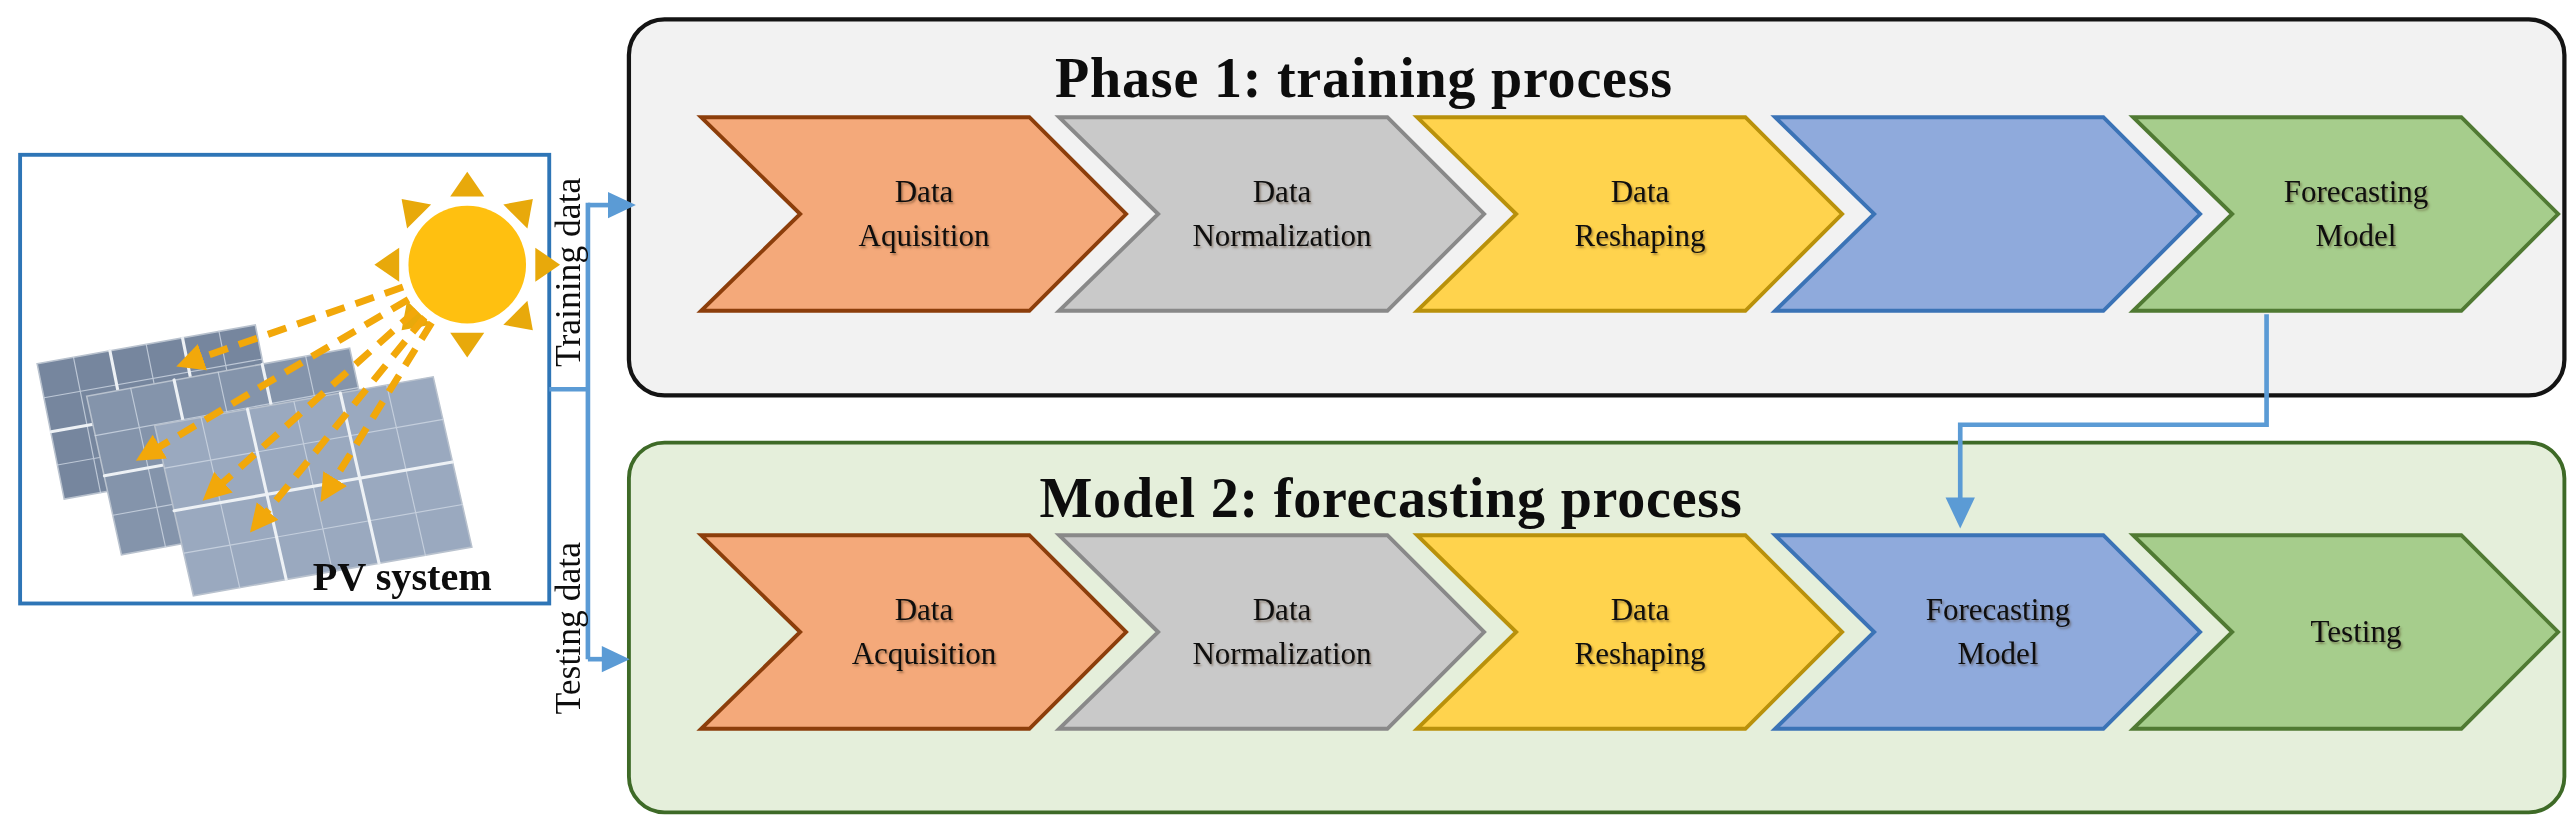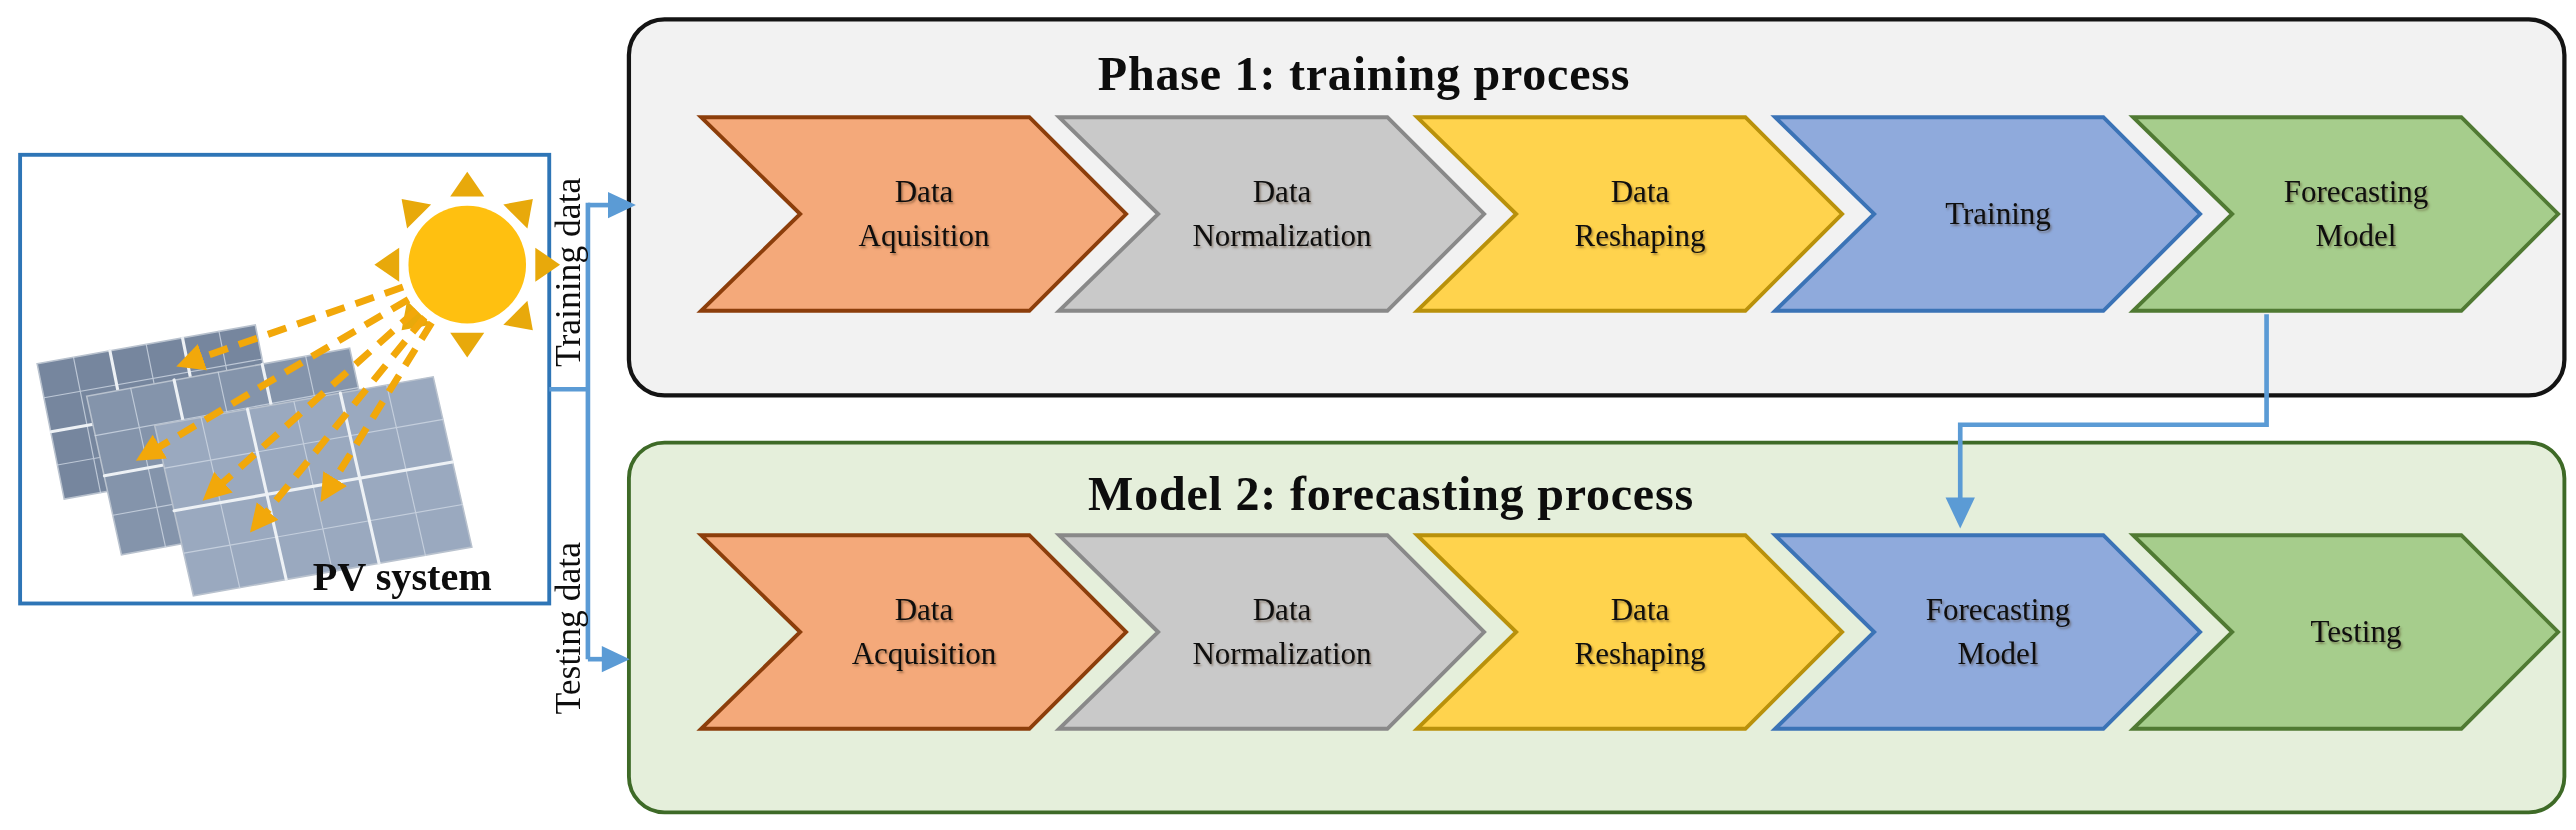--- a/index.html
+++ b/index.html
@@ -9,21 +9,21 @@
     background:#ffffff;
     font-family:"Liberation Serif", serif;
     overflow:hidden;
   }
   #scene{position:absolute;left:0;top:0;}
 
   .panel-title{
     position:absolute;
     transform:translateX(-50%);
     font-weight:bold;
-    font-size:48px;
+    font-size:56px;
     color:#0d0d0d;
     white-space:nowrap;
     letter-spacing:0.8px;
   }
 
   .chev{position:absolute;width:432px;height:200px;}
   .chev svg{position:absolute;left:0;top:0;width:100%;height:100%;overflow:visible;}
   .chev .lbl{
     position:absolute;left:87px;top:0;width:278px;height:100%;
     display:flex;align-items:center;justify-content:center;
@@ -169,21 +169,20 @@
     <svg viewBox="0 0 558 258">
         <polygon points="4,4 428,4 553,129 428,254 4,254 132,129" stroke-width="5" fill="#FFD34D" stroke="#B9910B"></polygon>
       </svg>
     <div class="lbl">Data
 Reshaping</div>
   </div>
   <div class="chev" style="left:1772px;top:114px;">
     <svg viewBox="0 0 558 258">
         <polygon points="4,4 428,4 553,129 428,254 4,254 132,129" stroke-width="5" fill="#8FAADC" stroke="#3B73B6"></polygon>
       </svg>
-    <div class="lbl">Training</div>
   </div>
   <div class="chev" style="left:2130px;top:114px;">
     <svg viewBox="0 0 558 258">
         <polygon points="4,4 428,4 553,129 428,254 4,254 132,129" stroke-width="5" fill="#A6CD8C" stroke="#507A33"></polygon>
       </svg>
     <div class="lbl">Forecasting
 Model</div>
   </div>
 
   <div class="chev" style="left:698px;top:532px;">

